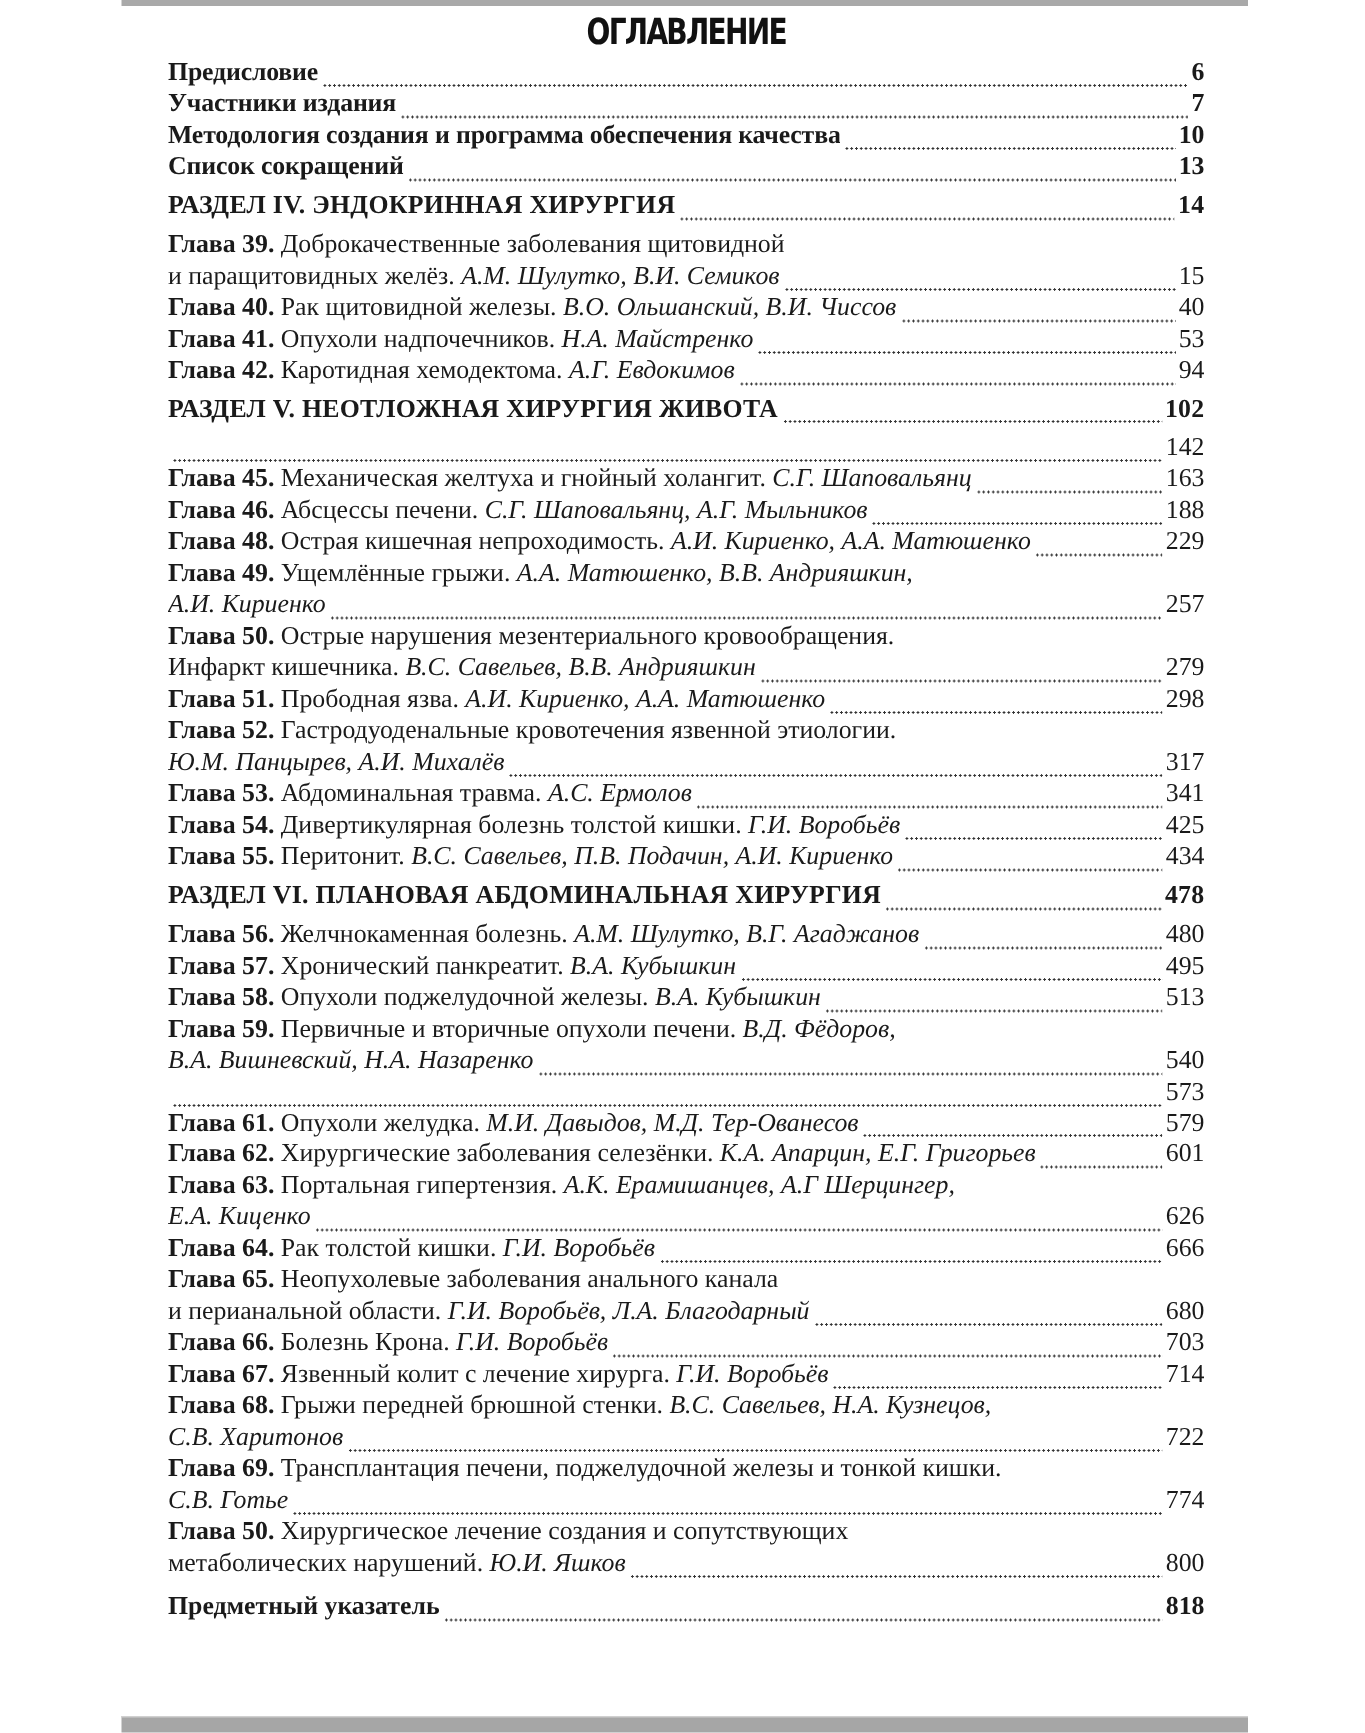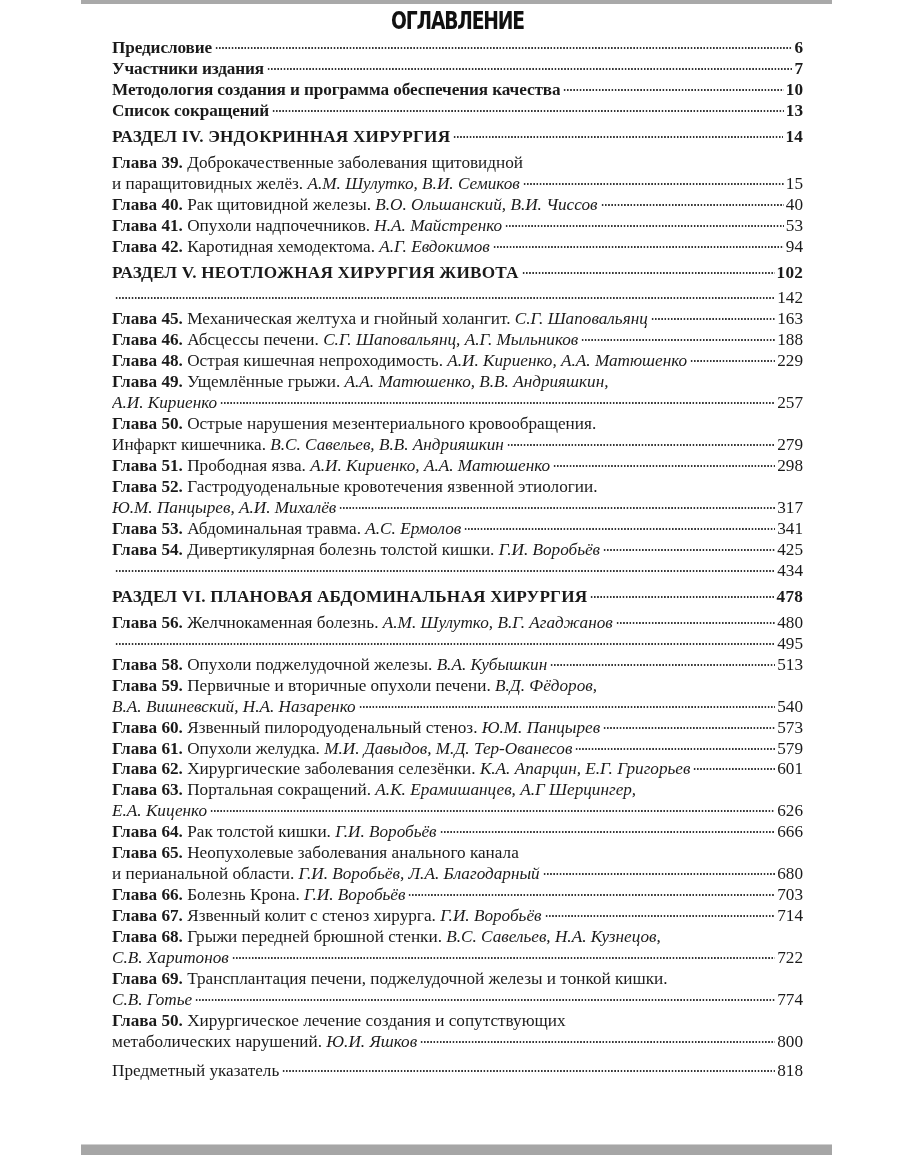--- a/index.html
+++ b/index.html
@@ -6,37 +6,37 @@
   body { width: 910px; height: 1155px; position: relative; overflow: hidden; }
   .bar-top { position: absolute; left: 81px; width: 751px; top: 0; height: 4px; background: #a9a9a9; }
   .bar-bottom { position: absolute; left: 81px; width: 751px; top: 1144px; height: 11px; background: #a6a6a6; border-top: 1px solid #d0d0d0; }
   .page { position: absolute; left: 112px; top: 4px; width: 691px; color: #1a1a1a; }
   .title {
     text-align: center; font-family: "DejaVu Sans", sans-serif; font-weight: bold;
     font-size: 24px; line-height: 34px; height: 34px; letter-spacing: -1.5px;
     transform: scaleX(0.78); transform-origin: 50% 50%; color: #111;
   }
   .toc { margin: 0; padding: 0; list-style: none; font-family: "Liberation Serif", serif; font-size: 17.2px; }
-  .row { display: flex; align-items: flex-start; line-height: 20.95px; white-space: nowrap; }
+  .row { display: flex; align-items: flex-end; line-height: 20.95px; white-space: nowrap; }
   .row .txt { flex: 0 1 auto; overflow: hidden; }
   .row .leader { flex: 1 1 auto; overflow: hidden; margin: 0 2px 0 3px; height: 12px; position: relative; }
   .row .leader::after {
     content: ""; position: absolute; left: 0; right: 0; bottom: 1px; height: 2px;
     background-image: radial-gradient(circle, #333 0.7px, transparent 0.9px);
     background-size: 3.2px 2px; background-repeat: repeat-x;
   }
   .row .page-no { flex: 0 0 auto; text-align: right; }
   .front .txt, .front .page-no { font-weight: bold; }
   .section { margin-top: 5px; margin-bottom: 5px; }
   .section .txt, .section .page-no { font-weight: bold; letter-spacing: 0.2px; }
   .ch-label { font-weight: bold; font-family: Liberation Serif, serif; }
   .authors { font-style: italic; }
   .cont { }
   .index { margin-top: 8px; }
-  .index .txt, .index .page-no { font-weight: normal; }
+  .index .txt, .index .page-no { font-weight: bold; }
   .front .txt { letter-spacing: -0.1px; }
 </style>
 </head>
 <body>
 
 <div class="bar-top"></div>
 
 <div class="page">
   <div class="title">ОГЛАВЛЕНИЕ</div>
   <div class="toc" id="toc">
@@ -145,67 +145,68 @@
         <span class="txt"><span class="ch-label">Глава 53.</span> <span>Абдоминальная травма.</span> <span class="authors">А.С. Ермолов</span></span>
         <span class="leader"></span>
         <span class="page-no">341</span>
       </div>
       <div class="row chapter">
         <span class="txt"><span class="ch-label">Глава 54.</span> <span>Дивертикулярная болезнь толстой кишки.</span> <span class="authors">Г.И. Воробьёв</span></span>
         <span class="leader"></span>
         <span class="page-no">425</span>
       </div>
       <div class="row chapter">
+        <span class="txt"><span class="ch-label">Глава 55.</span> <span>Перитонит.</span> <span class="authors">В.С. Савельев, П.В. Подачин, А.И. Кириенко</span></span>
         <span class="leader"></span>
         <span class="page-no">434</span>
       </div>
       <div class="row section">
         <span class="txt"><span>РАЗДЕЛ VI. ПЛАНОВАЯ АБДОМИНАЛЬНАЯ ХИРУРГИЯ</span></span>
         <span class="leader"></span>
         <span class="page-no">478</span>
       </div>
       <div class="row chapter">
         <span class="txt"><span class="ch-label">Глава 56.</span> <span>Желчнокаменная болезнь.</span> <span class="authors">А.М. Шулутко, В.Г. Агаджанов</span></span>
         <span class="leader"></span>
         <span class="page-no">480</span>
       </div>
       <div class="row chapter">
+        <span class="txt"><span class="ch-label">Глава 57.</span> <span>Хронический панкреатит.</span> <span class="authors">В.А. Кубышкин</span></span>
         <span class="leader"></span>
         <span class="page-no">495</span>
       </div>
       <div class="row chapter">
         <span class="txt"><span class="ch-label">Глава 58.</span> <span>Опухоли поджелудочной железы.</span> <span class="authors">В.А. Кубышкин</span></span>
         <span class="leader"></span>
         <span class="page-no">513</span>
       </div>
       <div class="row chapter">
         <span class="txt"><span class="ch-label">Глава 59.</span> <span>Первичные и вторичные опухоли печени.</span> <span class="authors">В.Д. Фёдоров,</span></span>
       </div>
       <div class="row chapter cont">
         <span class="txt"><span class="authors">В.А. Вишневский, Н.А. Назаренко</span></span>
         <span class="leader"></span>
         <span class="page-no">540</span>
       </div>
       <div class="row chapter">
-        <span class="txt"><span class="ch-label">Глава 60.</span> <span>Язвенный пилородуоденальный стеноз.</span> <span class="authors">Ю.М. Панцырев</span></span>
         <span class="leader"></span>
         <span class="page-no">573</span>
       </div>
       <div class="row chapter">
         <span class="txt"><span class="ch-label">Глава 61.</span> <span>Опухоли желудка.</span> <span class="authors">М.И. Давыдов, М.Д. Тер-Ованесов</span></span>
         <span class="leader"></span>
         <span class="page-no">579</span>
       </div>
       <div class="row chapter">
         <span class="txt"><span class="ch-label">Глава 62.</span> <span>Хирургические заболевания селезёнки.</span> <span class="authors">К.А. Апарцин, Е.Г. Григорьев</span></span>
         <span class="leader"></span>
         <span class="page-no">601</span>
       </div>
       <div class="row chapter">
-        <span class="txt"><span class="ch-label">Глава 63.</span> <span>Портальная сокращений.</span> <span class="authors">А.К. Ерамишанцев, А.Г Шерцингер,</span></span>
+        <span class="txt"><span class="ch-label">Глава 63.</span> <span>Портальная гипертензия.</span> <span class="authors">А.К. Ерамишанцев, А.Г Шерцингер,</span></span>
       </div>
       <div class="row chapter cont">
         <span class="txt"><span class="authors">Е.А. Киценко</span></span>
         <span class="leader"></span>
         <span class="page-no">626</span>
       </div>
       <div class="row chapter">
         <span class="txt"><span class="ch-label">Глава 64.</span> <span>Рак толстой кишки.</span> <span class="authors">Г.И. Воробьёв</span></span>
         <span class="leader"></span>
         <span class="page-no">666</span>
@@ -217,21 +218,21 @@
         <span class="txt"><span>и перианальной области.</span> <span class="authors">Г.И. Воробьёв, Л.А. Благодарный</span></span>
         <span class="leader"></span>
         <span class="page-no">680</span>
       </div>
       <div class="row chapter">
         <span class="txt"><span class="ch-label">Глава 66.</span> <span>Болезнь Крона.</span> <span class="authors">Г.И. Воробьёв</span></span>
         <span class="leader"></span>
         <span class="page-no">703</span>
       </div>
       <div class="row chapter">
-        <span class="txt"><span class="ch-label">Глава 67.</span> <span>Язвенный колит с стеноз хирурга.</span> <span class="authors">Г.И. Воробьёв</span></span>
+        <span class="txt"><span class="ch-label">Глава 67.</span> <span>Язвенный колит с лечение хирурга.</span> <span class="authors">Г.И. Воробьёв</span></span>
         <span class="leader"></span>
         <span class="page-no">714</span>
       </div>
       <div class="row chapter">
         <span class="txt"><span class="ch-label">Глава 68.</span> <span>Грыжи передней брюшной стенки.</span> <span class="authors">В.С. Савельев, Н.А. Кузнецов,</span></span>
       </div>
       <div class="row chapter cont">
         <span class="txt"><span class="authors">С.В. Харитонов</span></span>
         <span class="leader"></span>
         <span class="page-no">722</span>

